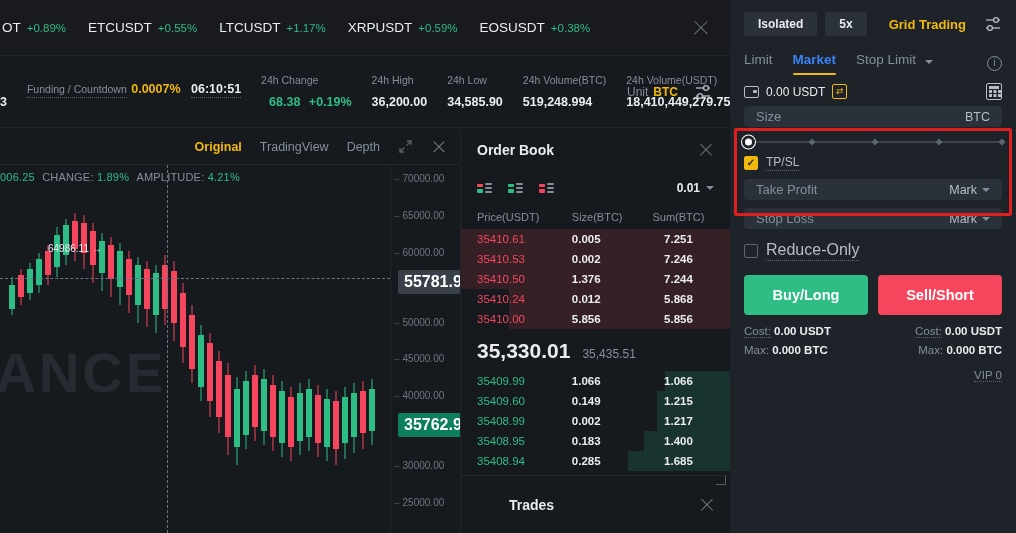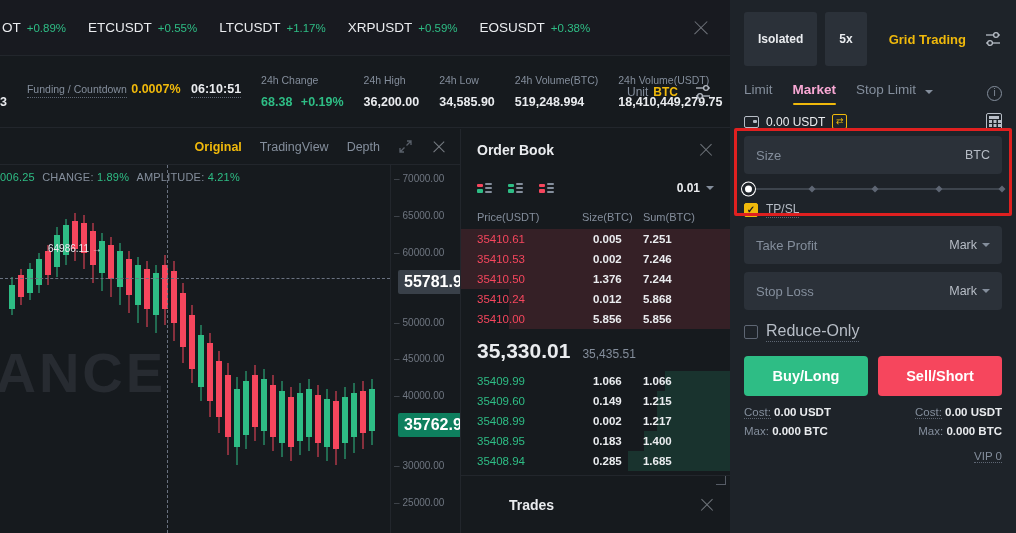--- a/index.html
+++ b/index.html
@@ -41,21 +41,21 @@
   .stats-bar {
     height: 72px; display: flex; align-items: center;
     background: #161a1e; border-bottom: 1px solid #22262c;
     position: relative; padding-left: 0;
   }
   .stat { margin-right: 20px; white-space: nowrap; }
   .stat .lbl { font-size: 10.5px; color: #848e9c; display: block; margin-bottom: 6px; }
   .stat .lbl.dotted { border-bottom: 1px dotted #5e6673; padding-bottom: 2px; display: inline-block; }
   .stat .val { font-size: 12.5px; color: #eaecef; font-weight: bold; }
   .stat .val.amber { color: #f0b90b; }
-  .stat .val.green { color: #2ebd85; }
+  .stat .val.green { color: #2ebd85; margin-left: 8px; }
   .stat .val.under { border-bottom: 1px dotted #5e6673; padding-bottom: 1px; }
   .unit-box { position: absolute; right: 52px; top: 50%; transform: translateY(-50%); font-size: 12px; color: #848e9c; }
   .unit-box b { color: #f0b90b; margin-left: 5px; }
   .sliders-ico { position: absolute; right: 18px; top: 50%; transform: translateY(-50%); width: 18px; height: 18px; cursor: pointer; }
 
   
   .chart-wrap { position: absolute; top: 129px; left: 0; width: 460px; height: 404px; background: #161a1e; }
   .chart-tabs {
     height: 36px; display: flex; align-items: center; justify-content: flex-end;
     gap: 18px; padding-right: 14px; border-bottom: 1px solid #22262c;
@@ -89,56 +89,56 @@
   .ob-head { height: 42px; display: flex; align-items: center; padding: 0 16px; justify-content: space-between; }
   .ob-title { font-size: 14px; font-weight: bold; color: #eaecef; }
   .ob-modes { display: flex; align-items: center; gap: 14px; padding: 0 16px; height: 34px; }
   .mode-ico { width: 17px; height: 15px; display: flex; gap: 2px; cursor: pointer; }
   .mode-ico .col { display: flex; flex-direction: column; gap: 2px; justify-content: center; }
   .mode-ico .blk { width: 6px; height: 3.5px; border-radius: 1px; }
   .mode-ico .ln { width: 7px; height: 2px; background: #848e9c; border-radius: 1px; }
   .prec { margin-left: auto; font-size: 12px; font-weight: bold; color: #eaecef; cursor: pointer; display: flex; align-items: center; gap: 6px; }
   .caret { width: 0; height: 0; border-left: 4px solid transparent; border-right: 4px solid transparent; border-top: 4px solid #848e9c; }
   .ob-cols { display: flex; padding: 0 16px; height: 24px; align-items: center; font-size: 11px; color: #848e9c; }
-  .c1 { width: 40%; } .c2 { width: 30%; text-align: center; } .c3 { width: 30%; text-align: left; }
+  .c1 { width: 40%; } .c2 { width: 30%; text-align: left; } .c3 { width: 30%; text-align: center; }
   .row { position: relative; display: flex; padding: 0 16px; height: 20px; align-items: center; font-size: 11.5px; cursor: pointer; }
   .row .bar { position: absolute; right: 0; top: 0; height: 100%; }
   .row.ask .bar { background: rgba(246,70,93,.14); }
   .row.bid .bar { background: rgba(46,189,133,.16); }
   .row span { position: relative; z-index: 2; }
   .row.ask .c1 { color: #f6465d; } .row.bid .c1 { color: #2ebd85; }
   .row .c2, .row .c3 { color: #eaecef; font-weight: bold; }
   .ob-mid { display: flex; align-items: baseline; gap: 12px; padding: 10px 16px 8px 16px; }
   .ob-mid .big { font-size: 21px; font-weight: bold; color: #eaecef; text-align: right; }
   .ob-mid .small { font-size: 12px; color: #848e9c; }
   .resize-corner { position: absolute; right: 4px; bottom: 48px; width: 10px; height: 10px; border-right: 1.5px solid #565c66; border-bottom: 1.5px solid #565c66; }
   .trades { position: absolute; left: 0; bottom: 0; width: 270px; height: 58px; border-top: 1px solid #22262c; display: flex; align-items: center; padding: 0 16px; justify-content: space-between; }
   .trades-title { font-size: 14px; font-weight: bold; color: #eaecef; margin-left: 32px; }
 
   
   .pad { padding: 0 14px; }
   .pill-row { display: flex; align-items: center; gap: 8px; padding: 12px 14px 10px 14px; }
-  .pill { background: #2b3139; border-radius: 3px; font-size: 12px; font-weight: bold; color: #eaecef; padding: 20px 14px; cursor: pointer; }
+  .pill { background: #2b3139; border-radius: 3px; font-size: 12px; font-weight: bold; color: #eaecef; padding: 5px 14px; cursor: pointer; }
   .grid-trading { margin-left: auto; font-size: 13px; font-weight: bold; color: #f0b90b; cursor: pointer; }
   .panel-sliders { width: 18px; height: 18px; margin-left: 10px; cursor: pointer; }
   .otabs { display: flex; align-items: center; gap: 20px; padding: 6px 14px 0 14px; }
   .otab { font-size: 13.5px; color: #848e9c; padding-bottom: 8px; cursor: pointer; position: relative; }
-  .otab.active { color: #f9a8d4; font-weight: bold; }
+  .otab.active { color: #3b82f6; font-weight: bold; }
   .otab.active:after { content: ""; position: absolute; left: 0; right: 0; bottom: 0; height: 2.5px; background: #f0b90b; border-radius: 2px; }
   .info-ico { margin-left: auto; width: 15px; height: 15px; border: 1.3px solid #848e9c; border-radius: 50%; color: #848e9c; font-size: 10px; text-align: center; line-height: 12.5px; cursor: pointer; }
   .wallet-row { display: flex; align-items: center; gap: 7px; padding: 8px 14px 6px 14px; font-size: 12px; color: #eaecef; }
   .wallet-ico { width: 15px; height: 12px; border: 1.3px solid #b7bdc6; border-radius: 2px; position: relative; }
   .wallet-ico:after { content: ""; position: absolute; right: 1.5px; top: 3.5px; width: 4px; height: 3px; background: #b7bdc6; border-radius: 1px; }
   .swap-ico { width: 15px; height: 15px; border: 1.2px solid #f0b90b; border-radius: 2px; color: #f0b90b; font-size: 9px; text-align: center; line-height: 13px; cursor: pointer; }
   .calc-ico { margin-left: auto; width: 16px; height: 17px; border: 1.3px solid #b7bdc6; border-radius: 2px; cursor: pointer; position: relative; }
   .calc-ico:before { content: ""; position: absolute; left: 2px; top: 2px; right: 2px; height: 3px; background: #b7bdc6; }
   .calc-ico:after { content: ""; position: absolute; left: 2px; bottom: 2px; width: 3px; height: 3px; background: #b7bdc6; box-shadow: 4.5px 0 0 #b7bdc6, 9px 0 0 #b7bdc6, 0 -4px 0 #b7bdc6, 4.5px -4px 0 #b7bdc6, 9px -4px 0 #b7bdc6; }
 
   .field {
-    background: #2b3139; border-radius: 4px; height: 38px;
+    background: #2b3139; border-radius: 4px; height: 21px;
     display: flex; align-items: center; padding: 0 12px; justify-content: space-between;
     font-size: 13px; cursor: text;
   }
   .field .ph { color: #848e9c; }
   .field .suffix { color: #b7bdc6; font-size: 12.5px; }
   .slider-wrap { padding: 14px 14px 6px 18px; position: relative; }
   .slider-track { height: 2px; background: #3d444d; position: relative; }
   .slider-knob { position: absolute; left: -6px; top: 50%; transform: translateY(-50%); width: 13px; height: 13px; border-radius: 50%; background: #fff; border: 3.5px solid #1e2329; box-shadow: 0 0 0 1px #fff; cursor: pointer; }
   .slider-dot { position: absolute; top: 50%; transform: translate(-50%,-50%) rotate(45deg); width: 5px; height: 5px; background: #5e6673; }
   .highlight-box { position: absolute; left: 734px; top: 128px; width: 278px; height: 88px; border: 3px solid #e02020; border-radius: 2px; pointer-events: none; z-index: 60; }

